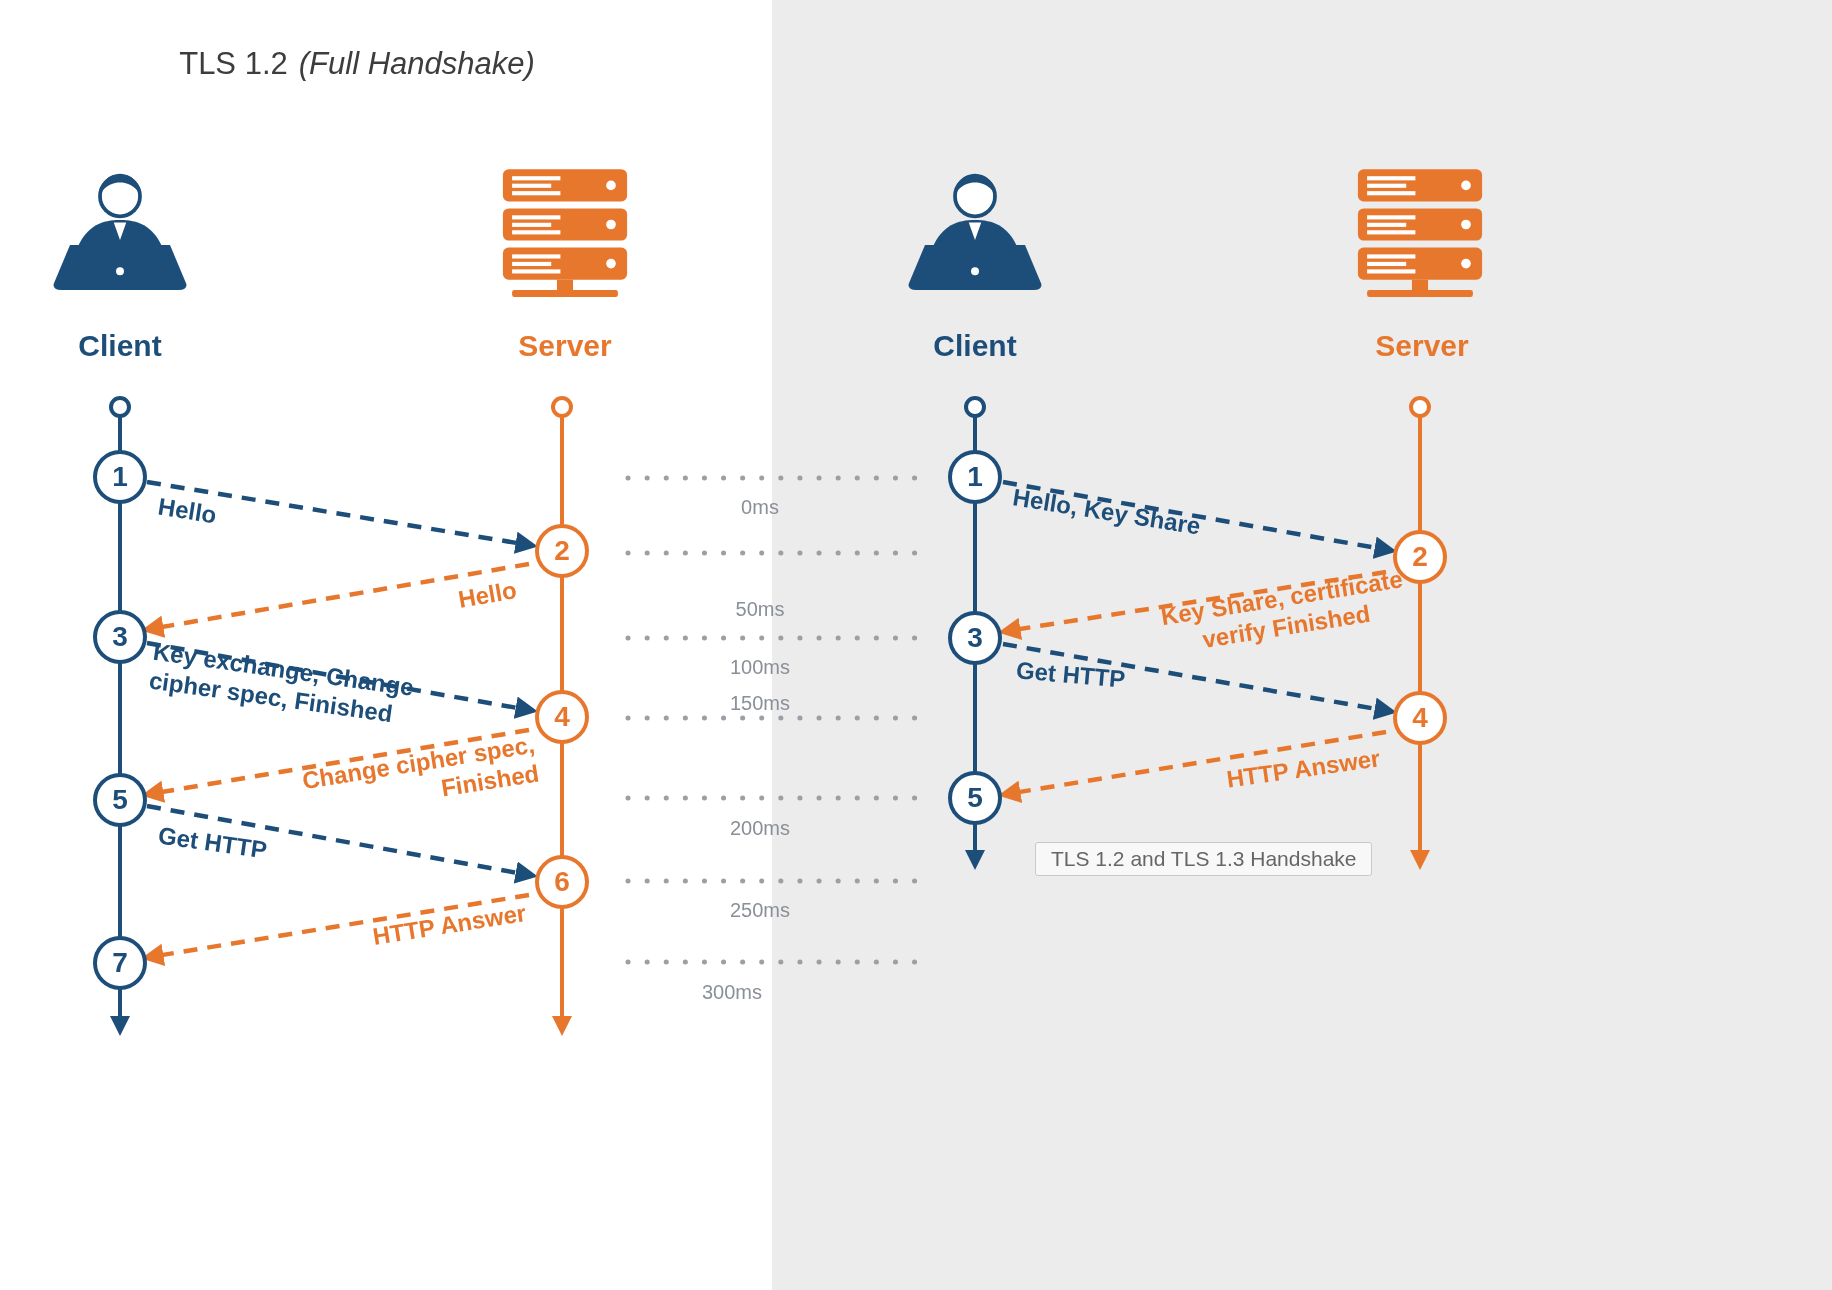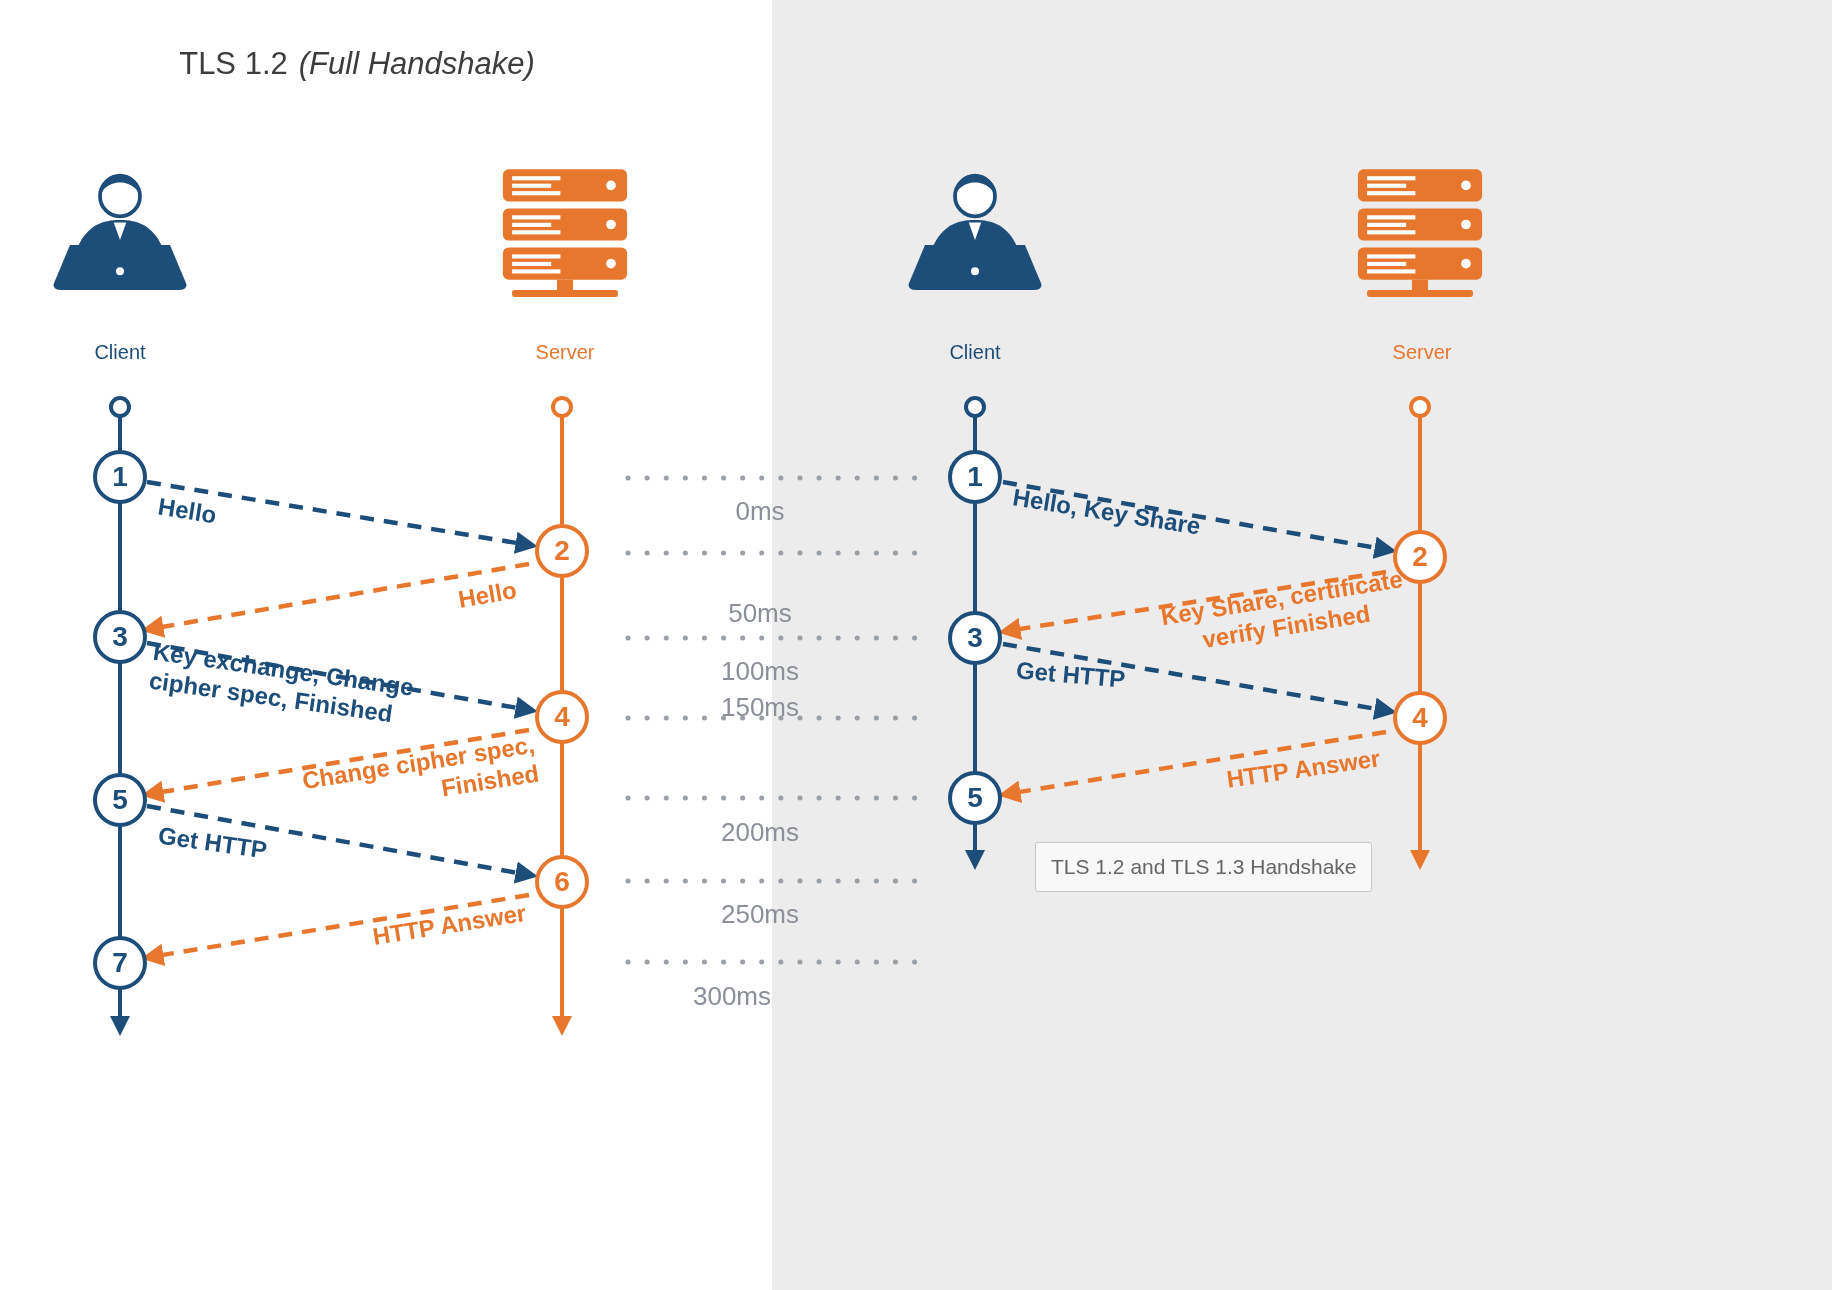--- a/index.html
+++ b/index.html
@@ -4,41 +4,41 @@
 <style>
   * { box-sizing: border-box; }
   body { margin: 0; background: #ffffff; font-family: "Liberation Sans", sans-serif; }
   .canvas { position: relative; width: 1832px; height: 1290px; background: #ffffff; overflow: hidden; }
   .right-bg { position: absolute; left: 772px; top: 0; width: 1060px; height: 1290px; background: var(--right_bg, #ececec); }
   svg.layer { position: absolute; left: 0; top: 0; width: 1832px; height: 1290px; }
 
   .title { position: absolute; top: 46px; transform: translateX(-50%); font-size: 31px; font-weight: normal; color: var(--title, #3d3d3d); white-space: nowrap; }
   .title .it { font-style: italic; margin-left: 11px; }
 
-  .actor-label { position: absolute; transform: translateX(-50%); top: 341px; font-size: 20px; font-weight: normal; }
+  .actor-label { position: absolute; transform: translateX(-50%); top: 329px; font-size: 30px; font-weight: bold; }
   .navy-t { color: var(--navy, #1d4e79); }
   .orange-t { color: var(--orange, #e8772e); }
 
   .icon { position: absolute; transform: translateX(-50%); }
 
   .node { position: absolute; width: 54px; height: 54px; border-radius: 50%; background: #fff;
           display: flex; align-items: center; justify-content: center;
           transform: translate(-50%,-50%); font-size: 28px; font-weight: bold; }
   .node.navy { border: 4px solid var(--navy, #1d4e79); color: var(--navy, #1d4e79); }
   .node.orange { border: 4px solid var(--orange, #e8772e); color: var(--orange, #e8772e); }
 
   .msg { position: absolute; font-size: 24px; font-weight: bold; line-height: 1.22; white-space: nowrap; }
   .msg.wrap { white-space: normal; }
   .msg.right { text-align: right; }
   .msg.center { text-align: center; }
 
-  .tl-label { position: absolute; width: 120px; text-align: center; font-size: 26px; color: var(--timeline_text, #8a8f98); }
+  .tl-label { position: absolute; width: 120px; text-align: center; font-size: 20px; color: var(--timeline_text, #8a8f98); }
 
   .tooltip { position: absolute; left: 1035px; top: 842px; background: #f8f8f8; border: 1px solid #c9c9c9;
-             border-radius: 3px; padding: 12px 15px; font-size: 21px; color: #666; white-space: nowrap; }
+             border-radius: 3px; padding: 4px 15px; font-size: 21px; color: #666; white-space: nowrap; }
 
   .life { stroke-width: 4; fill: none; }
   .flow { stroke-width: 4.5; fill: none; stroke-dasharray: 14 10; }
   .dots { stroke: #9aa0a6; stroke-width: 5; stroke-linecap: round; stroke-dasharray: 0.1 19; }
   .s-navy { stroke: #1d4e79; }
   .s-orange { stroke: #e8772e; }
   .open { fill: #fff; stroke-width: 4; }
 </style>
 </head>
 <body>

